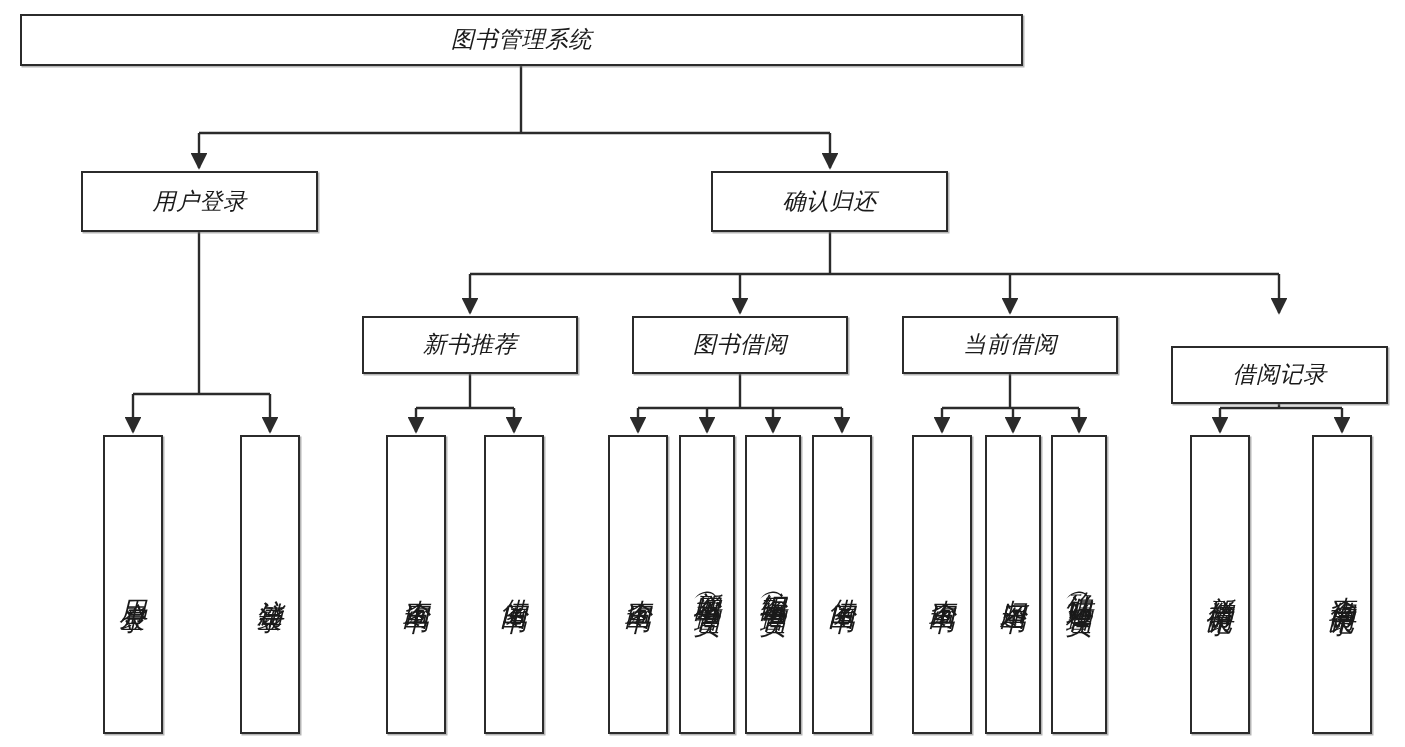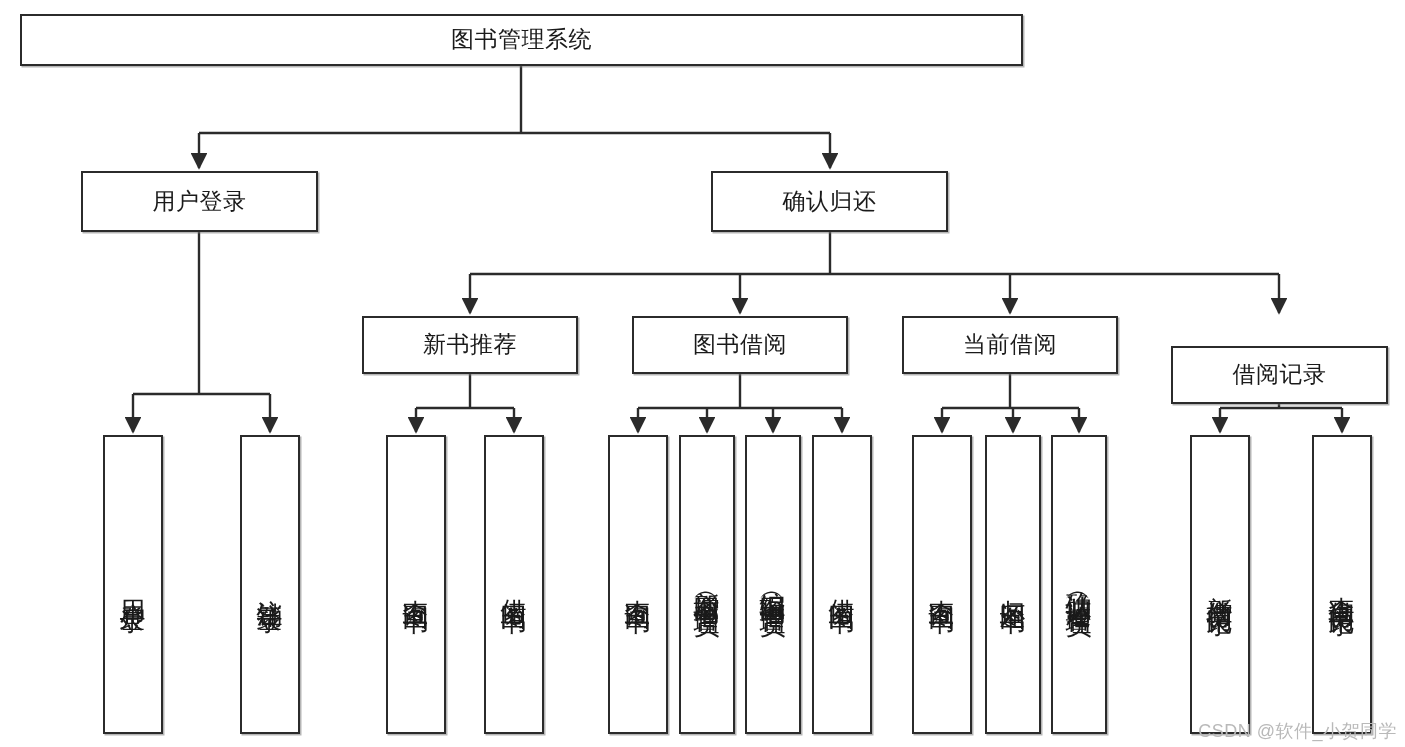--- a/index.html
+++ b/index.html
@@ -26,20 +26,21 @@
     align-items: center;
     justify-content: center;
     color: #1a1a1a;
     box-shadow: 1.5px 1.5px 0 rgba(120,120,120,0.55);
   }
   .node .lbl {
     display: block;
     text-align: center;
     line-height: 1.18;
     white-space: nowrap;
+    font-style: italic;
   }
   
   .node.h .lbl {
     font-size: 23px;
     letter-spacing: 0.5px;
   }
   
   .node.v {
     writing-mode: vertical-rl;
     text-orientation: upright;
@@ -191,15 +192,14 @@
     <span class="lbl">确认归还（管理员）</span>
   </div>
 
   <div class="node v" style="left:1190px; top:435px; width:60px; height:299px;">
     <span class="lbl">新增借阅记录</span>
   </div>
   <div class="node v" style="left:1312px; top:435px; width:60px; height:299px;">
     <span class="lbl">查询借阅记录</span>
   </div>
 
-  <div id="watermark">CSDN @软件_小贺同学</div>
 
 </div>
 
 </body></html>

